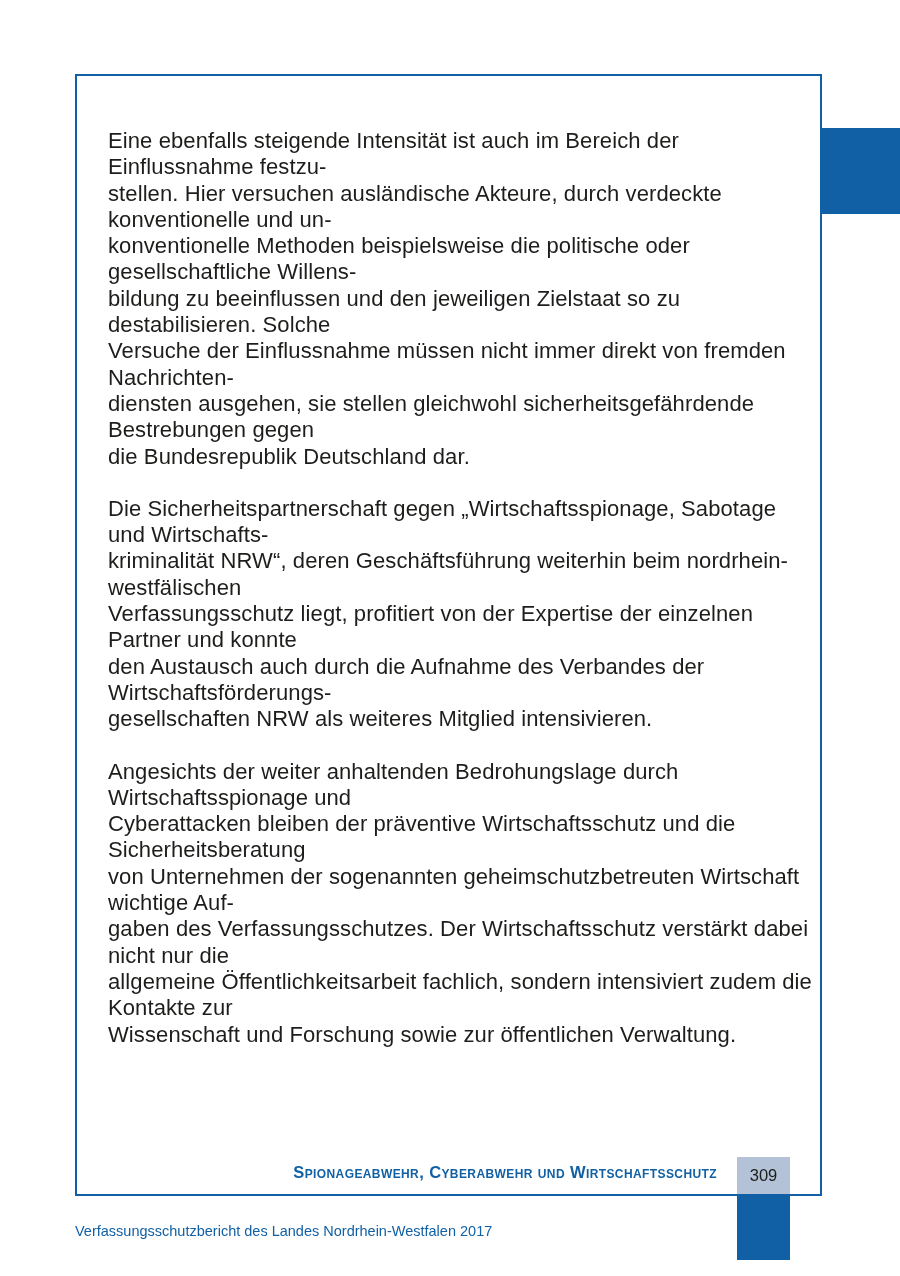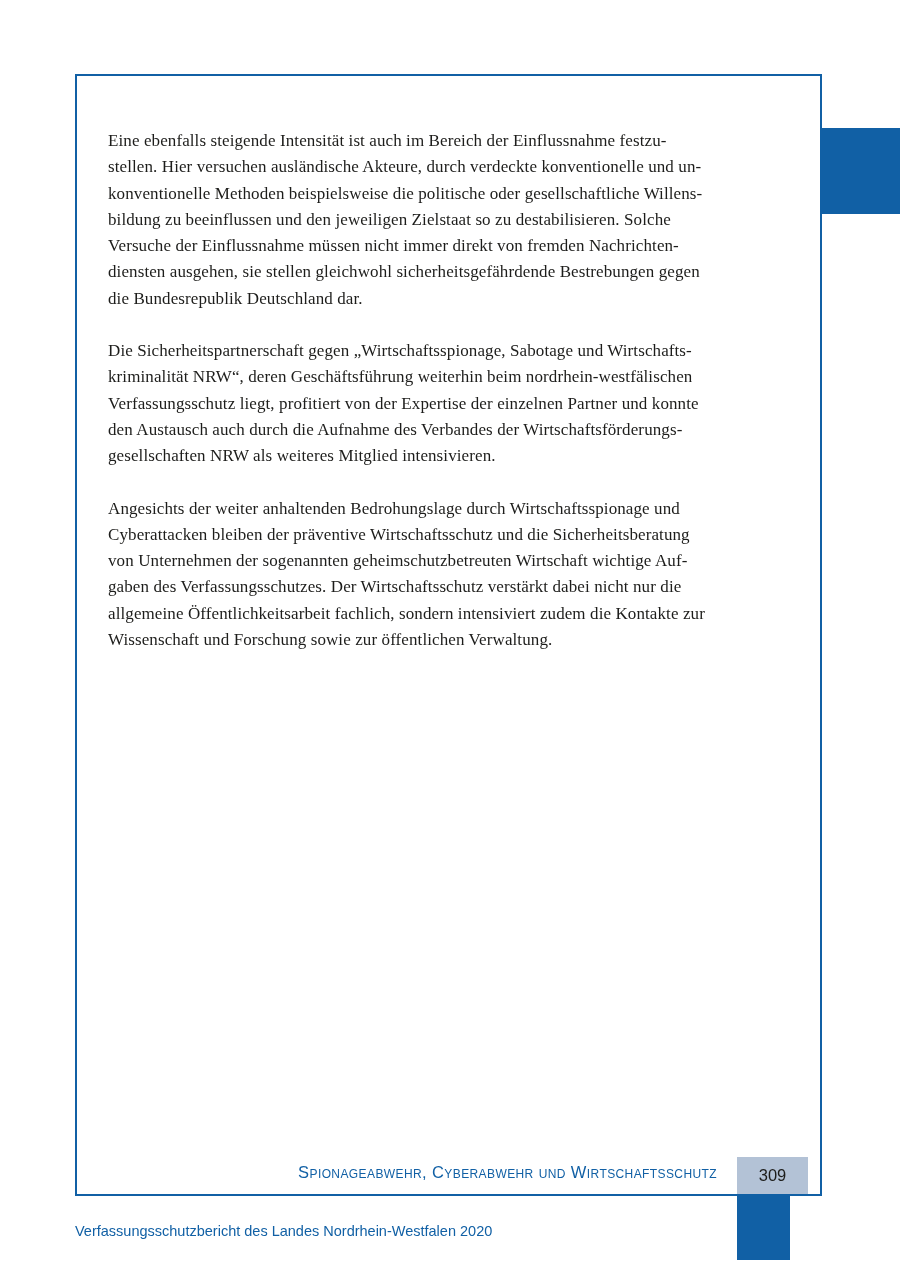--- a/index.html
+++ b/index.html
@@ -38,46 +38,46 @@
 
   
   .text-block {
     position: absolute;
     left: 108px;
     top: 128px;
     width: 706px;
   }
   .text-block p {
     margin: 0 0 26px 0;
-    font-size: 17px;
+    font-size: 22px;
     line-height: 26.3px;
     color: var(--text, #1d1d1b);
     white-space: pre-line;
     letter-spacing: 0.1px;
-    font-family: Liberation Serif, serif;
   }
 
   
   .footer-chapter {
     position: absolute;
     top: 1163px;
     right: 183px;
     font-variant: small-caps;
     font-size: 16.5px;
     letter-spacing: 0.4px;
     color: var(--accent, #1160a5);
     white-space: nowrap;
+    font-weight: bold;
   }
 
   
   .pagenum-box {
     position: absolute;
     left: 737px;
     top: 1157px;
-    width: 71px;
+    width: 53px;
     height: 37px;
     background: var(--pagenum-box-bg, #b3c2d6);
     display: flex;
     align-items: center;
     justify-content: center;
     font-size: 16.5px;
     color: var(--pagenum-text, #1d1d1b);
   }
 
   
@@ -131,15 +131,15 @@
   </div>
 
   <div class="footer-chapter">Spionageabwehr, Cyberabwehr und Wirtschaftsschutz</div>
 
   <div class="pagenum-box">
     <span>309</span>
   </div>
 
   <div class="pagenum-bleed"></div>
 
-  <div class="bottom-note">Verfassungsschutzbericht des Landes Nordrhein-Westfalen 2020</div>
+  <div class="bottom-note">Verfassungsschutzbericht des Landes Nordrhein-Westfalen 2017</div>
 
 </div>
 
 </body></html>

